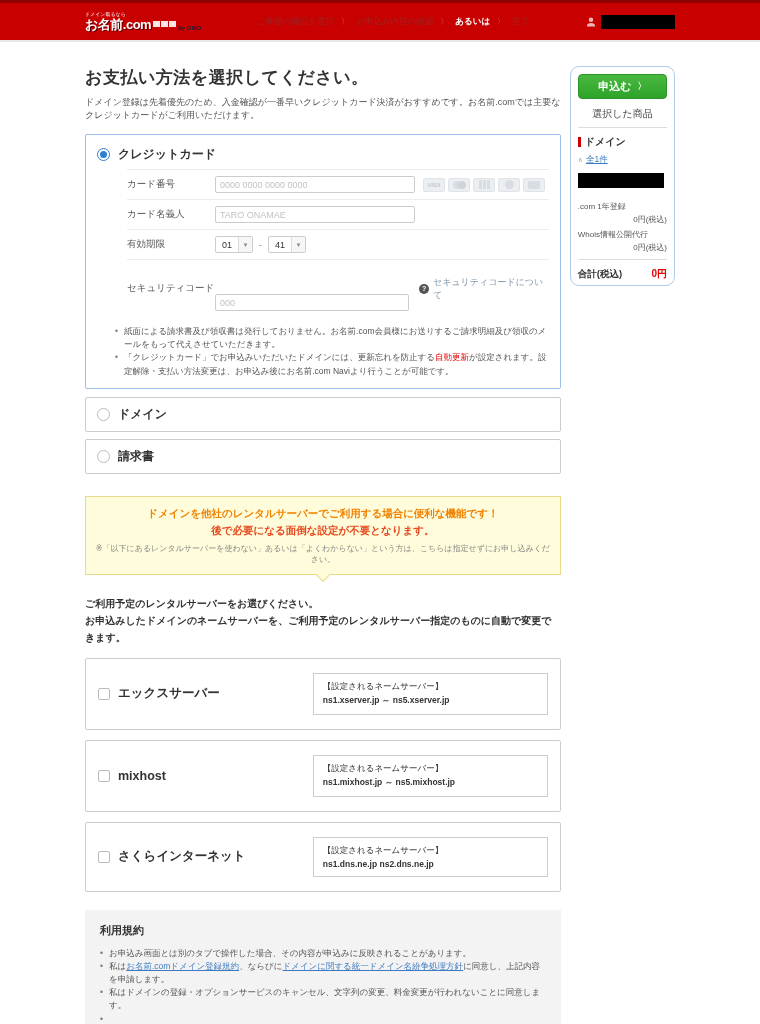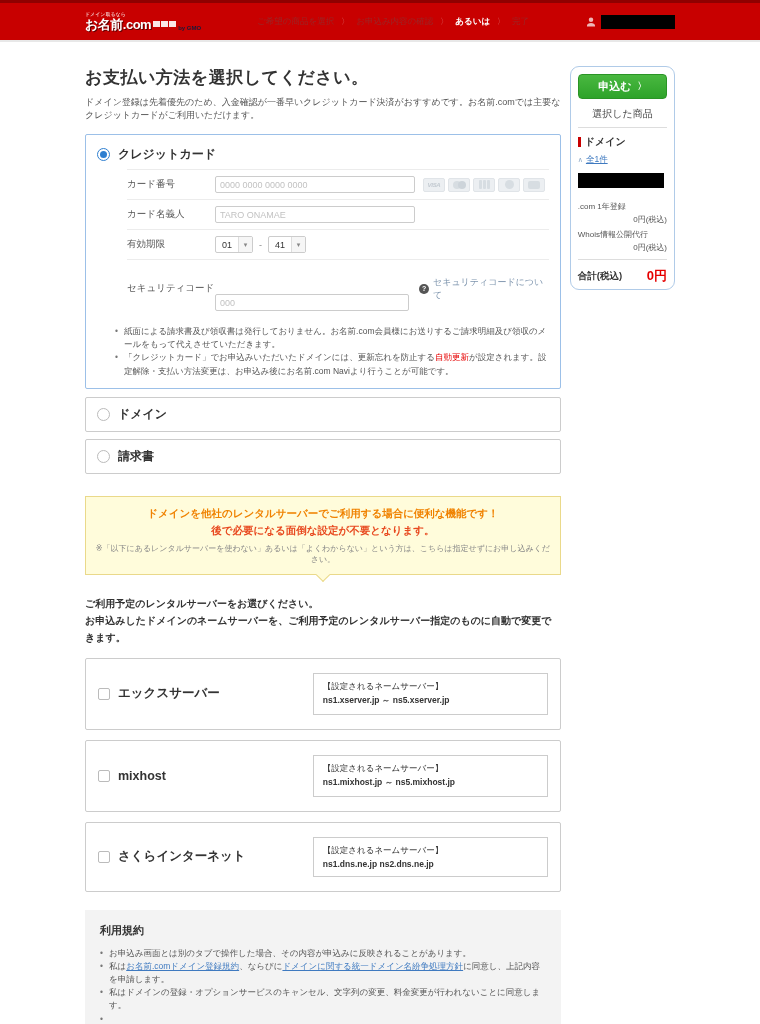--- a/index.html
+++ b/index.html
@@ -97,21 +97,21 @@
   .sb-title { text-align:center; font-size:10px; color:#444; padding:8px 0 6px; border-bottom:1px solid #ddd; margin-bottom:7px; }
   .sb-cat { display:flex; align-items:center; gap:4px; font-size:10px; font-weight:bold; color:#333; margin-bottom:5px; }
   .sb-cat .bar { width:3px; height:10px; background:#c80000; }
   .sb-count { display:flex; align-items:center; gap:3px; font-size:8.5px; margin-bottom:2px; }
   .sb-count .caret { color:#8aa6c4; font-size:7px; }
   .sb-count a { color:#3f7ac0; text-decoration:underline; }
   .sb-item-name { font-size:8px; color:#555; margin-top:3px; }
   .sb-item-price { font-size:8px; color:#555; text-align:right; margin:2px 0 4px; }
   .sb-total { border-top:1px solid #ddd; margin-top:6px; padding-top:7px; display:flex; justify-content:space-between; align-items:center; }
   .sb-total .t-label { font-size:9.5px; font-weight:bold; color:#333; }
-  .sb-total .t-val { font-size:13px; font-weight:bold; color:#e60000; }
+  .sb-total .t-val { font-size:10px; font-weight:bold; color:#e60000; }
 </style>
 </head>
 <body>
 
 <header class="site-header">
   <div class="logo">
     <div class="logo-tag">ドメイン取るなら</div>
     <div class="logo-row">
       <span class="logo-brand">お名前.com</span>
       <span class="logo-badges">

